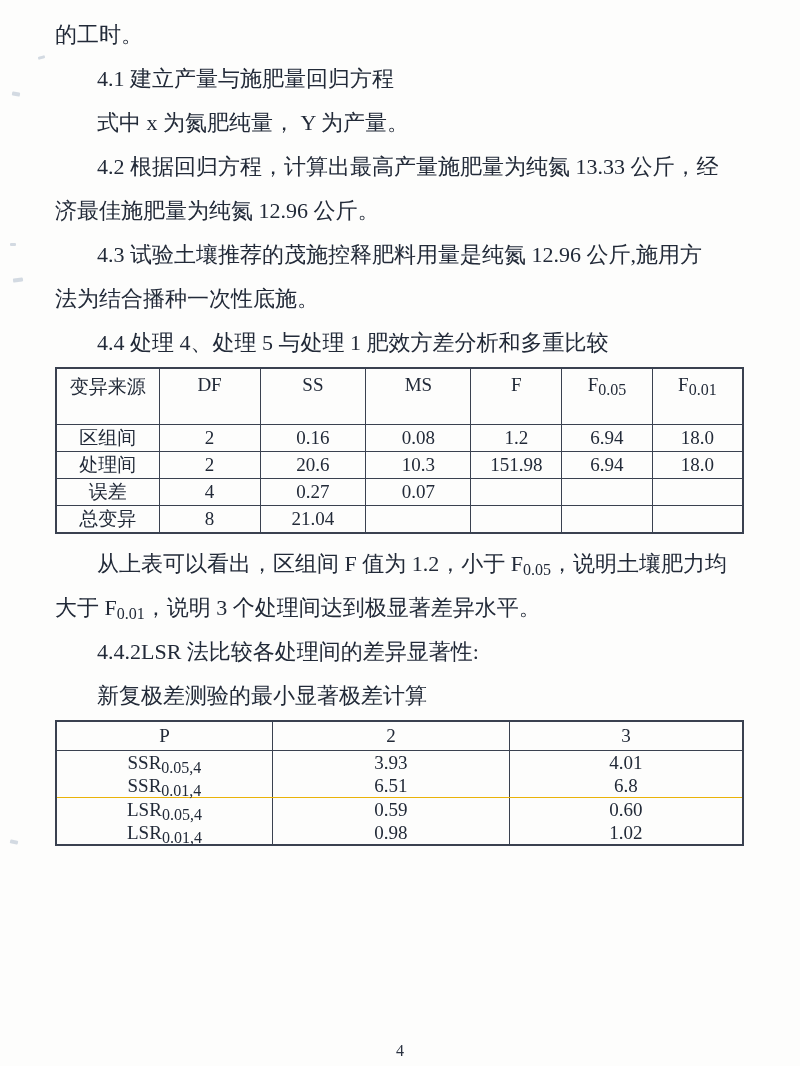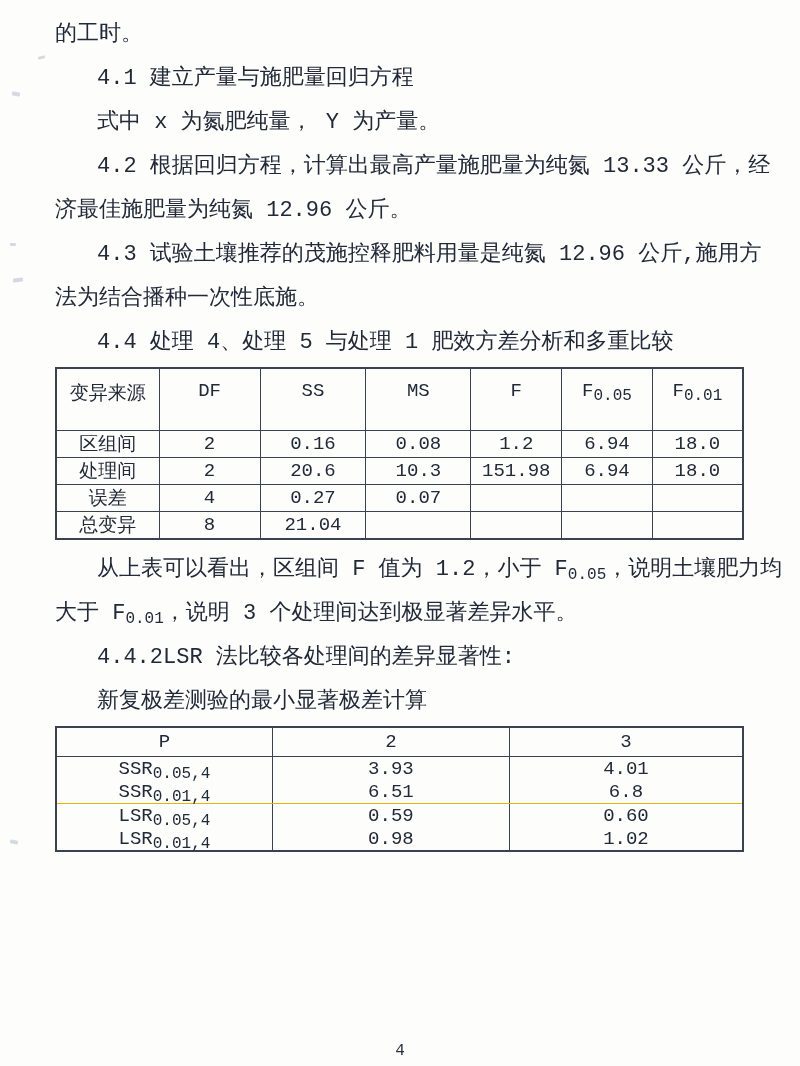--- a/index.html
+++ b/index.html
@@ -2,21 +2,21 @@
 <html><head>
 <meta charset="utf-8">
 <style>
   html, body { margin: 0; padding: 0; background: #e8e8e8; }
   .page {
     position: relative;
     width: 800px;
     height: 1066px;
     margin: 0 auto;
     background: #fdfdfc;
-    font-family: Liberation Mono, monospace;
+    font-family: Liberation Serif, serif;
     color: #222a38;
     overflow: hidden;
   }
   .content { padding: 13px 56px 0 55px; }
   .line {
     font-size: 22px;
     line-height: 44px;
     height: 44px;
     white-space: nowrap;
     overflow: visible;
@@ -33,21 +33,21 @@
     margin: 2px 0 8px 0;
     border: 2px solid #3a4150;
   }
   .anova th, .anova td {
     border: 1px solid #3a4150;
     text-align: center;
     font-weight: normal;
     font-size: 19px;
     padding: 0;
   }
-  .anova thead th { height: 50px; vertical-align: top; padding-top: 11px; }
+  .anova thead th { height: 50px; vertical-align: top; padding-top: 5px; }
   .anova tbody td { height: 21px; }
 
   
   table.lsr {
     width: 100%;
     border-collapse: collapse;
     table-layout: fixed;
     margin: 2px 0 0 0;
     border: 2px solid #3a4150;
   }

